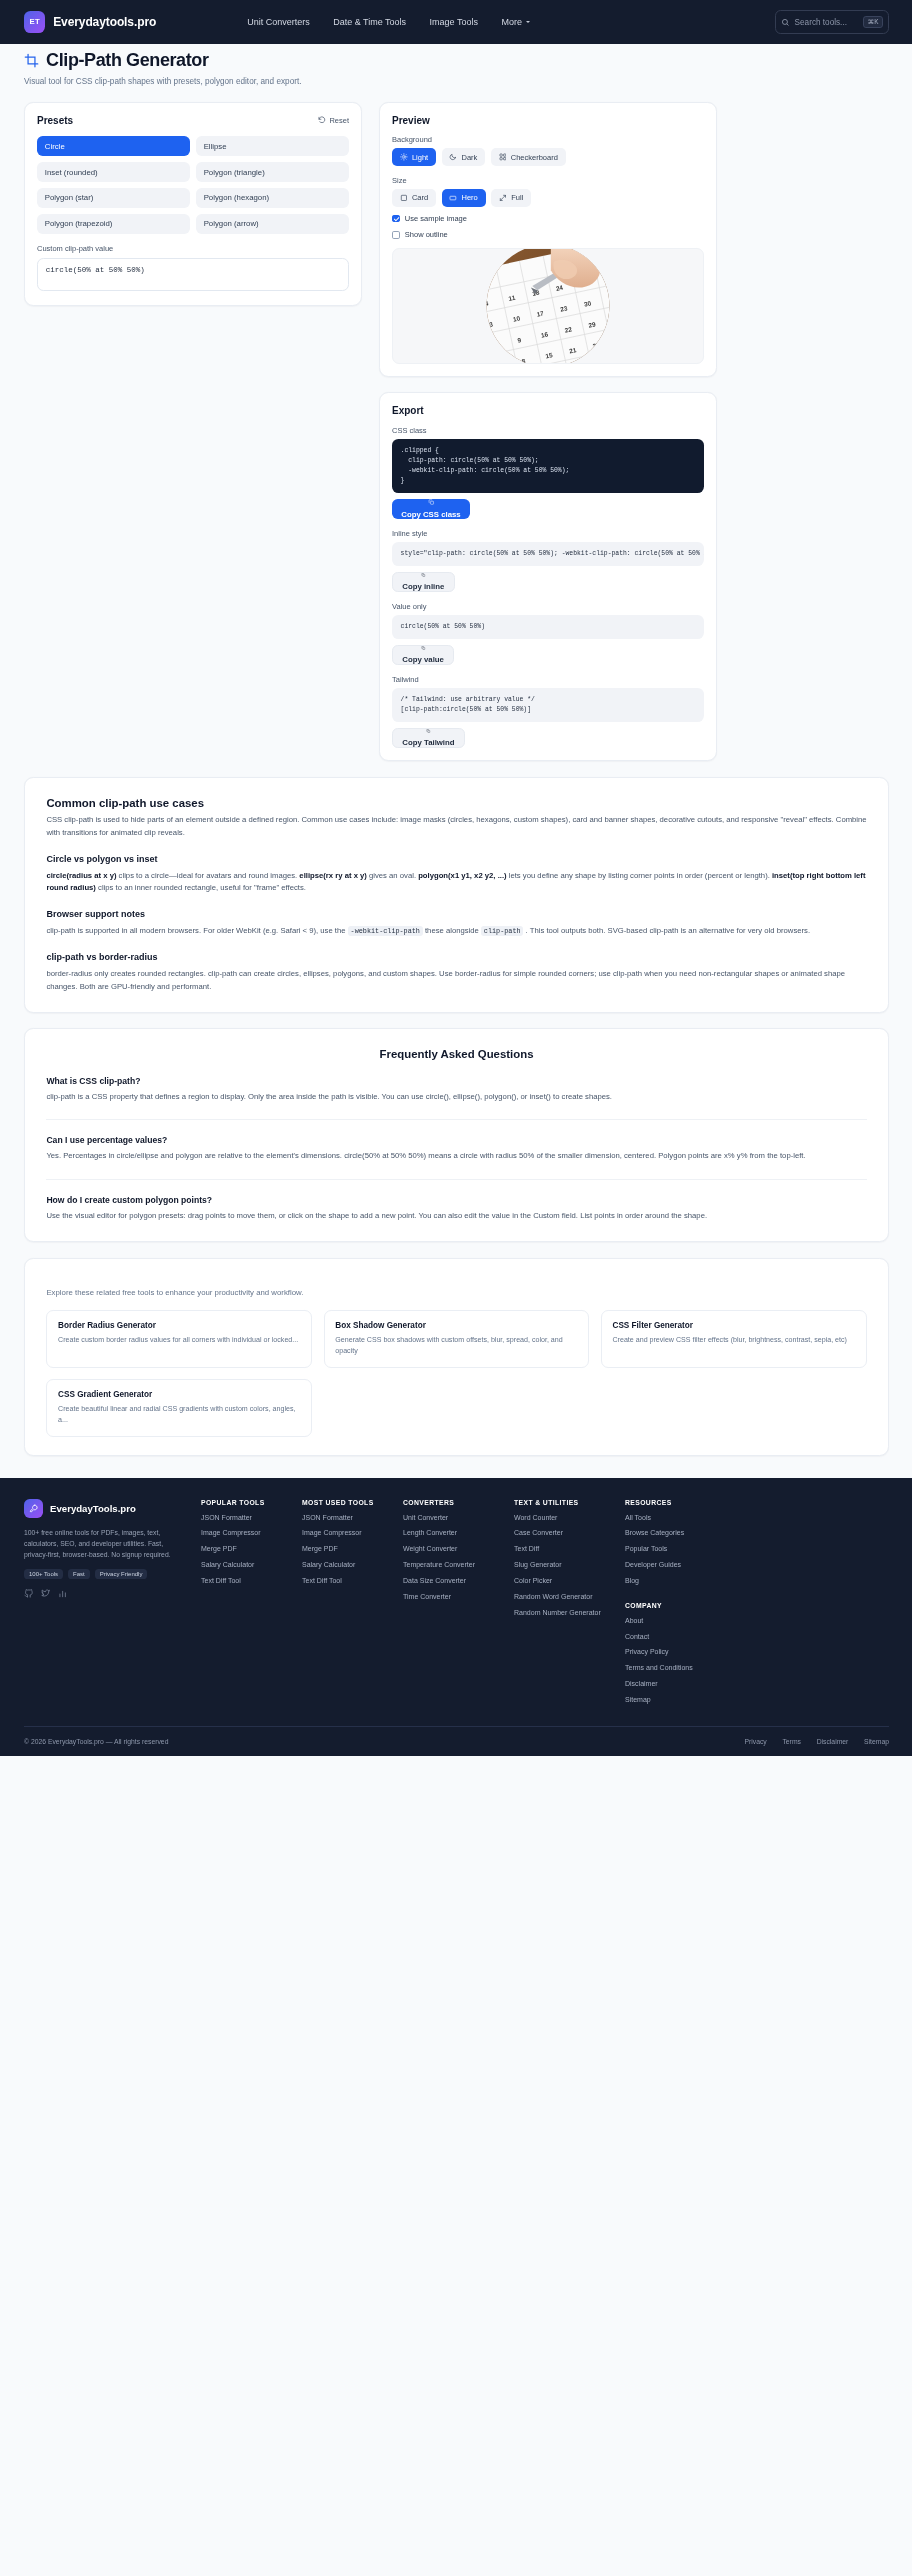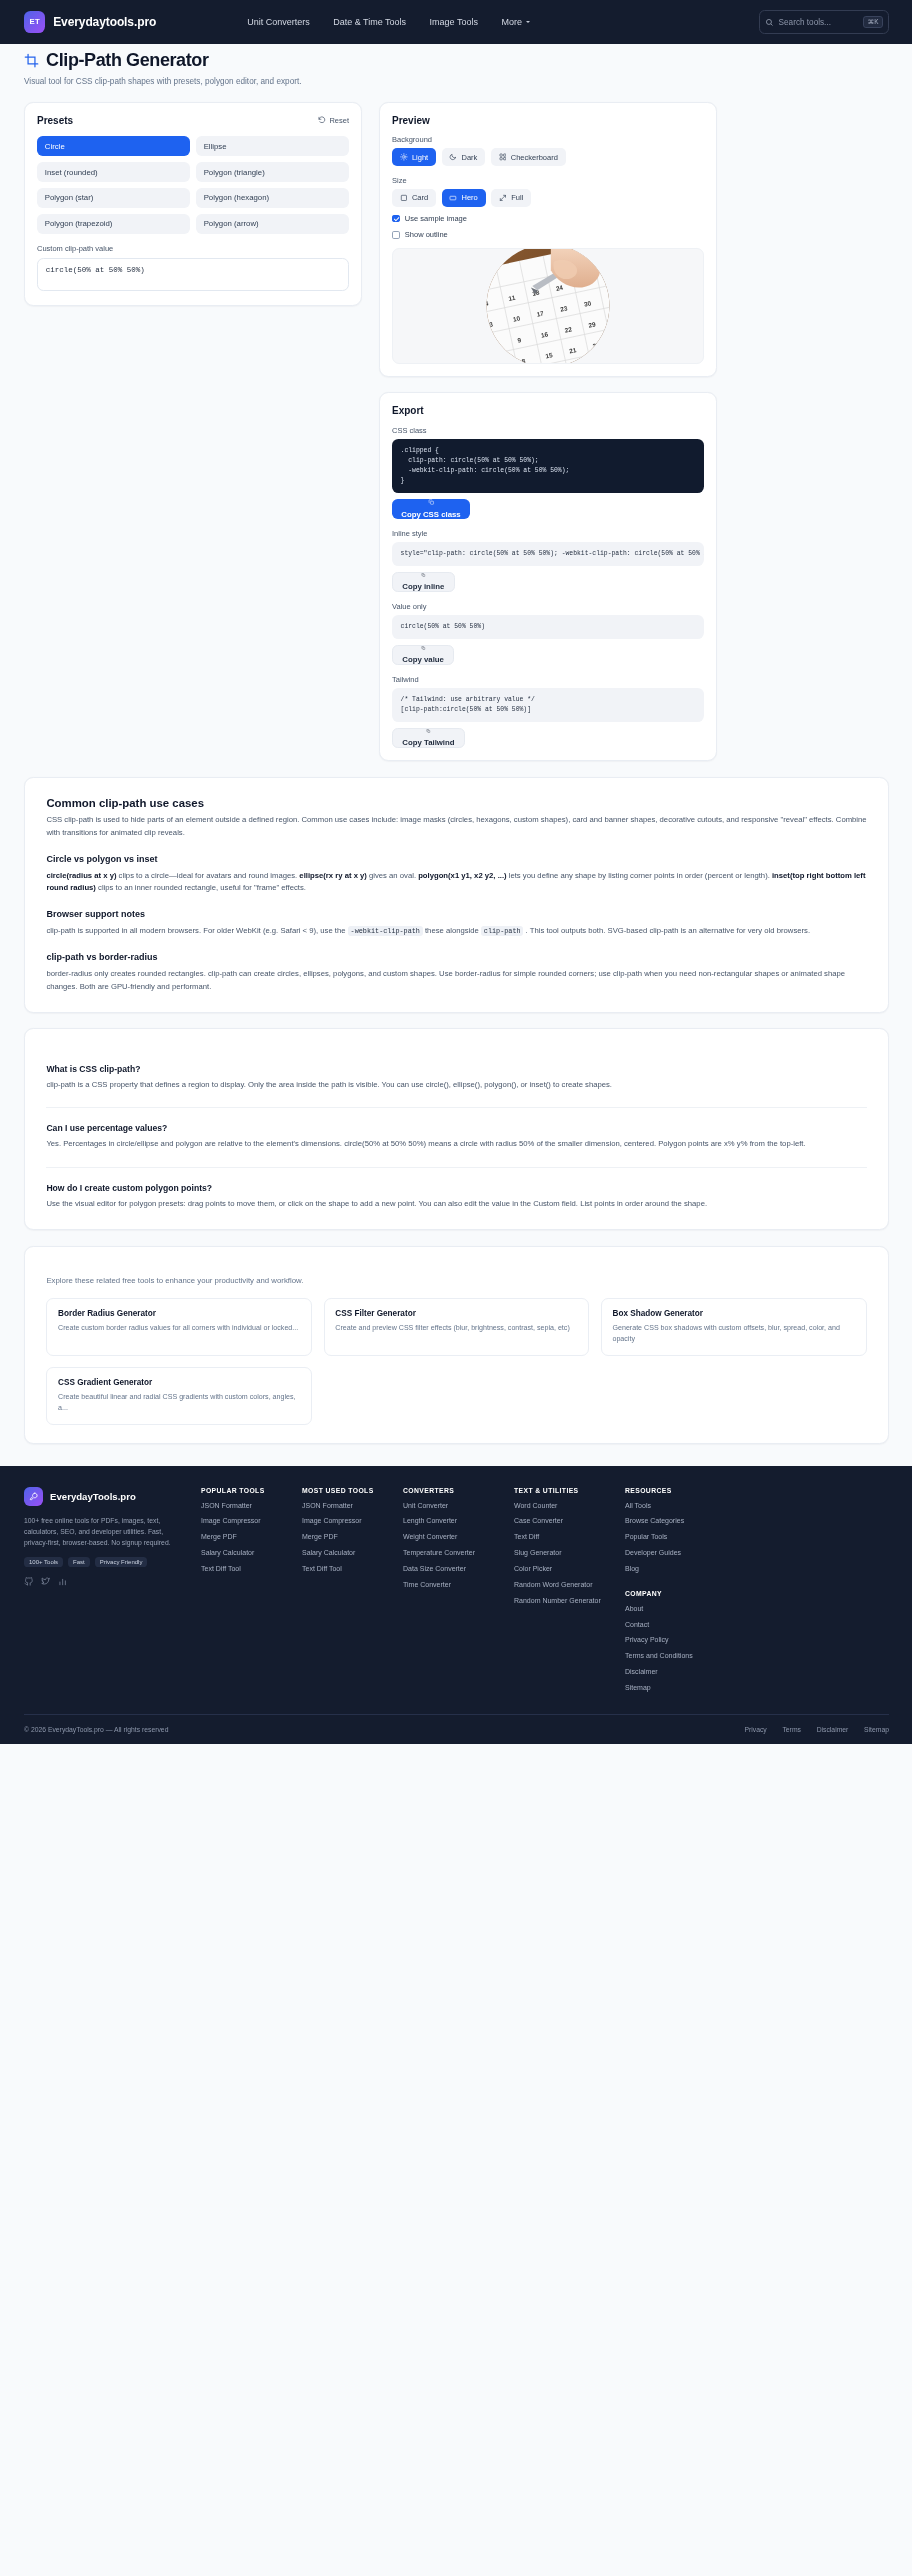--- a/index.html
+++ b/index.html
@@ -29,21 +29,21 @@
     letter-spacing: 0.2px;
   }
   .brand-name { color: #fff; font-size: 12px; font-weight: bold; letter-spacing: -0.1px; }
   .nav { display: flex; align-items: center; gap: 23.5px; margin-left: 91px; }
   .nav-item {
     color: #d3d8e3; font-size: 9px; display: flex; align-items: center; gap: 3.6px;
   }
   .caret { border-left: 2.5px solid transparent; border-right: 2.5px solid transparent; border-top: 2.9px solid #c3c9d6; display:inline-block; }
   .search-box {
     margin-left: auto;
-    width: 130px; height: 23.5px;
+    width: 114px; height: 23.5px;
     border: 0.7px solid #333c52; border-radius: 5.7px;
     display: flex; align-items: center; padding: 0 5px; gap: 5px;
   }
   .search-box .ph { color: #8d96aa; font-size: 8.2px; flex: 1; }
   .kbd {
     background: #222b40; border: 0.7px solid #39435c; border-radius: 2.9px;
     color: #aab2c4; font-size: 6.4px; padding: 1.4px 3.6px; font-family: "Liberation Sans", sans-serif;
   }
 
   
@@ -488,20 +488,21 @@
     <div class="h3">Browser support notes</div>
     <div class="p">
       <span>clip-path is supported in all modern browsers. For older WebKit (e.g. Safari &lt; 9), use the </span><code class="inline">-webkit-clip-path</code><span> these alongside </span><code class="inline">clip-path</code><span> . This tool outputs both. SVG-based clip-path is an alternative for very old browsers.</span>
     </div>
 
     <div class="h3">clip-path vs border-radius</div>
     <div class="p">border-radius only creates rounded rectangles. clip-path can create circles, ellipses, polygons, and custom shapes. Use border-radius for simple rounded corners; use clip-path when you need non-rectangular shapes or animated shape changes. Both are GPU-friendly and performant.</div>
   </div>
 
   <div class="wide-card">
+    <div class="faq-title">Frequently Asked Questions</div>
 
     <div class="faq-item">
       <div class="faq-q">What is CSS clip-path?</div>
       <div class="faq-a">clip-path is a CSS property that defines a region to display. Only the area inside the path is visible. You can use circle(), ellipse(), polygon(), or inset() to create shapes.</div>
     </div>
     <div class="faq-divider"></div>
 
     <div class="faq-item">
       <div class="faq-q">Can I use percentage values?</div>
       <div class="faq-a">Yes. Percentages in circle/ellipse and polygon are relative to the element's dimensions. circle(50% at 50% 50%) means a circle with radius 50% of the smaller dimension, centered. Polygon points are x% y% from the top-left.</div>
@@ -515,26 +516,26 @@
   </div>
 
   <div class="wide-card">
     <div class="rel-sub">Explore these related free tools to enhance your productivity and workflow.</div>
     <div class="rel-grid">
       <div class="rel-card">
         <div class="rel-name">Border Radius Generator</div>
         <div class="rel-desc">Create custom border radius values for all corners with individual or locked...</div>
       </div>
       <div class="rel-card">
+        <div class="rel-name">Box Shadow Generator</div>
+        <div class="rel-desc">Generate CSS box shadows with custom offsets, blur, spread, color, and opacity</div>
+      </div>
+      <div class="rel-card">
         <div class="rel-name">CSS Filter Generator</div>
         <div class="rel-desc">Create and preview CSS filter effects (blur, brightness, contrast, sepia, etc)</div>
-      </div>
-      <div class="rel-card">
-        <div class="rel-name">Box Shadow Generator</div>
-        <div class="rel-desc">Generate CSS box shadows with custom offsets, blur, spread, color, and opacity</div>
       </div>
       <div class="rel-card">
         <div class="rel-name">CSS Gradient Generator</div>
         <div class="rel-desc">Create beautiful linear and radial CSS gradients with custom colors, angles, a...</div>
       </div>
     </div>
   </div>
 </div>
 
 <div class="footer">

